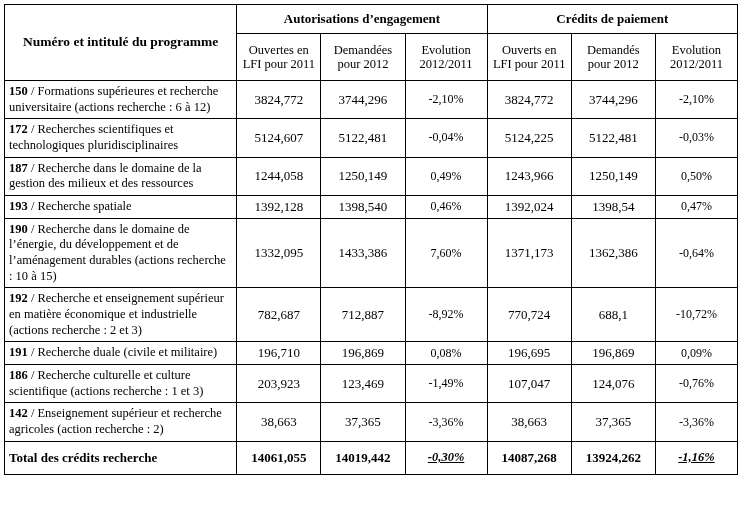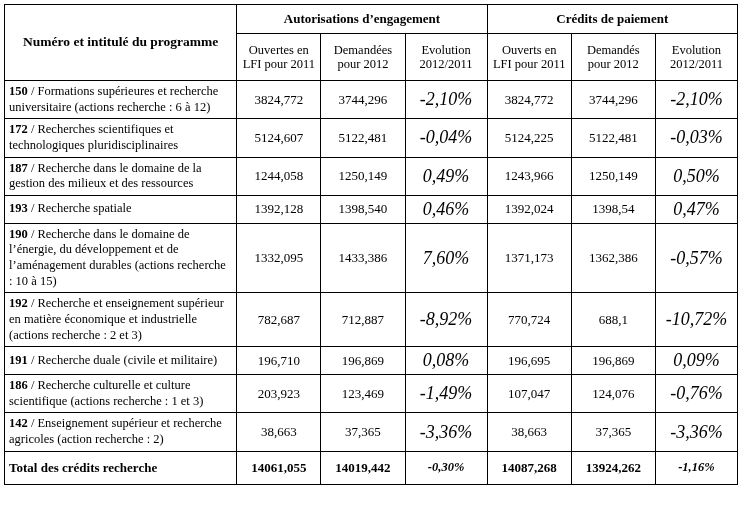--- a/index.html
+++ b/index.html
@@ -65,36 +65,36 @@
   td.prog .code {
     font-weight: bold;
   }
   td.num {
     text-align: center;
     font-size: 13px;
     margin-top: 43px;
   }
   td.evo {
     text-align: center;
-    font-size: 18px;
-    font-style: italic;
+    font-size: 12px;
   }
   tr.total td {
     font-weight: bold;
     height: 26px;
   }
   tr.total td.prog {
     font-size: 13px;
   }
   tr.total td.num {
     font-size: 13px;
   }
   tr.total td.evo {
     font-size: 12.5px;
     font-style: italic;
+    text-decoration: underline;
   }
   .thick-left { border-left: 1.5px solid #000 !important; }
 </style>
 </head>
 <body>
 
 <div class="sheet">
   <table class="budget">
     <colgroup>
       <col class="c-prog">
@@ -162,21 +162,21 @@
         <td class="evo">0,47%</td>
       </tr>
 
       <tr>
         <td class="prog"><span class="code">190</span><span> / Recherche dans le domaine de l’énergie, du développement et de l’aménagement durables (actions recherche : 10 à 15)</span></td>
         <td class="num thick-left">1332,095</td>
         <td class="num">1433,386</td>
         <td class="evo">7,60%</td>
         <td class="num thick-left">1371,173</td>
         <td class="num">1362,386</td>
-        <td class="evo">-0,57%</td>
+        <td class="evo">-0,64%</td>
       </tr>
 
       <tr>
         <td class="prog"><span class="code">192</span><span> / Recherche et enseignement supérieur en matière économique et industrielle (actions recherche : 2 et 3)</span></td>
         <td class="num thick-left">782,687</td>
         <td class="num">712,887</td>
         <td class="evo">-8,92%</td>
         <td class="num thick-left">770,724</td>
         <td class="num">688,1</td>
         <td class="evo">-10,72%</td>

